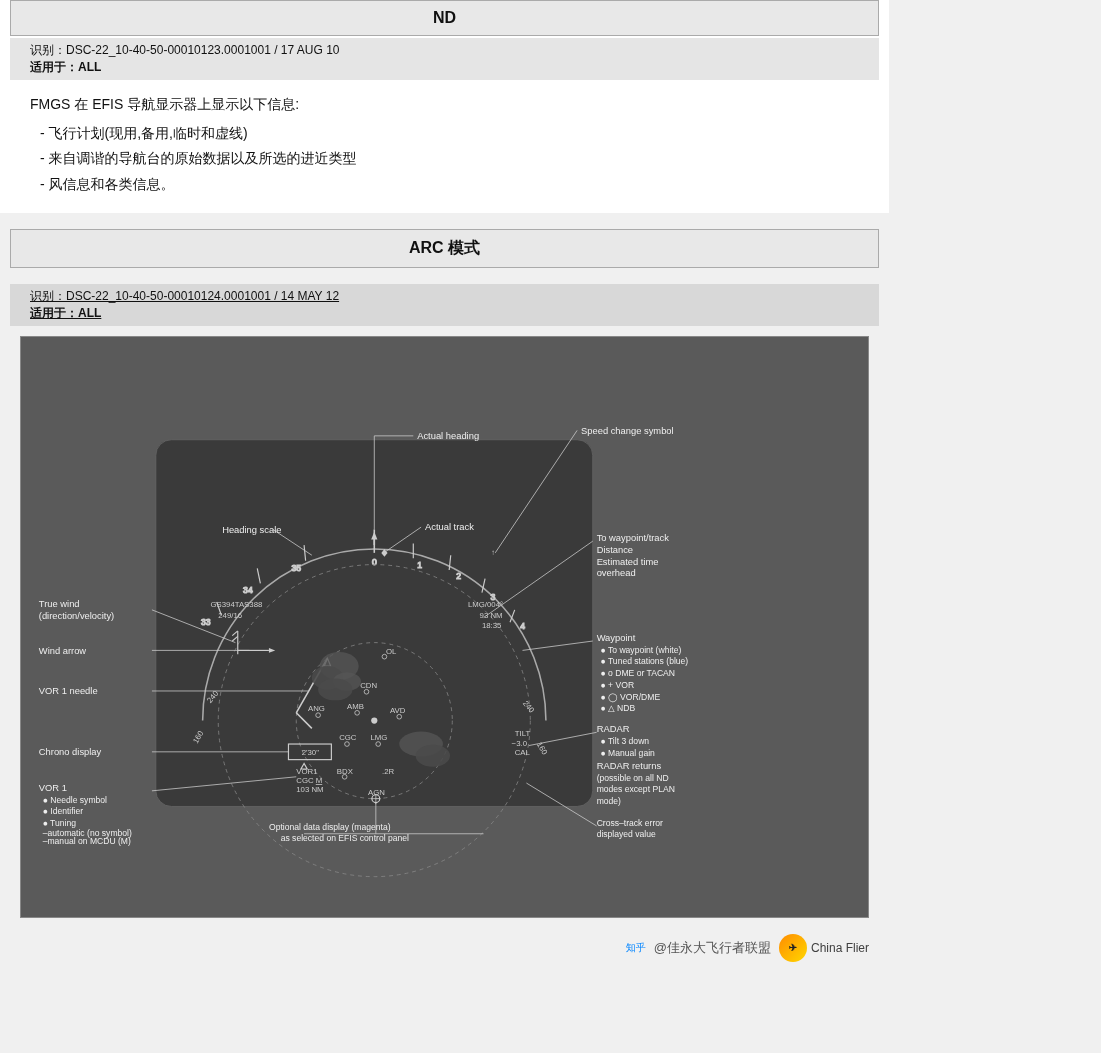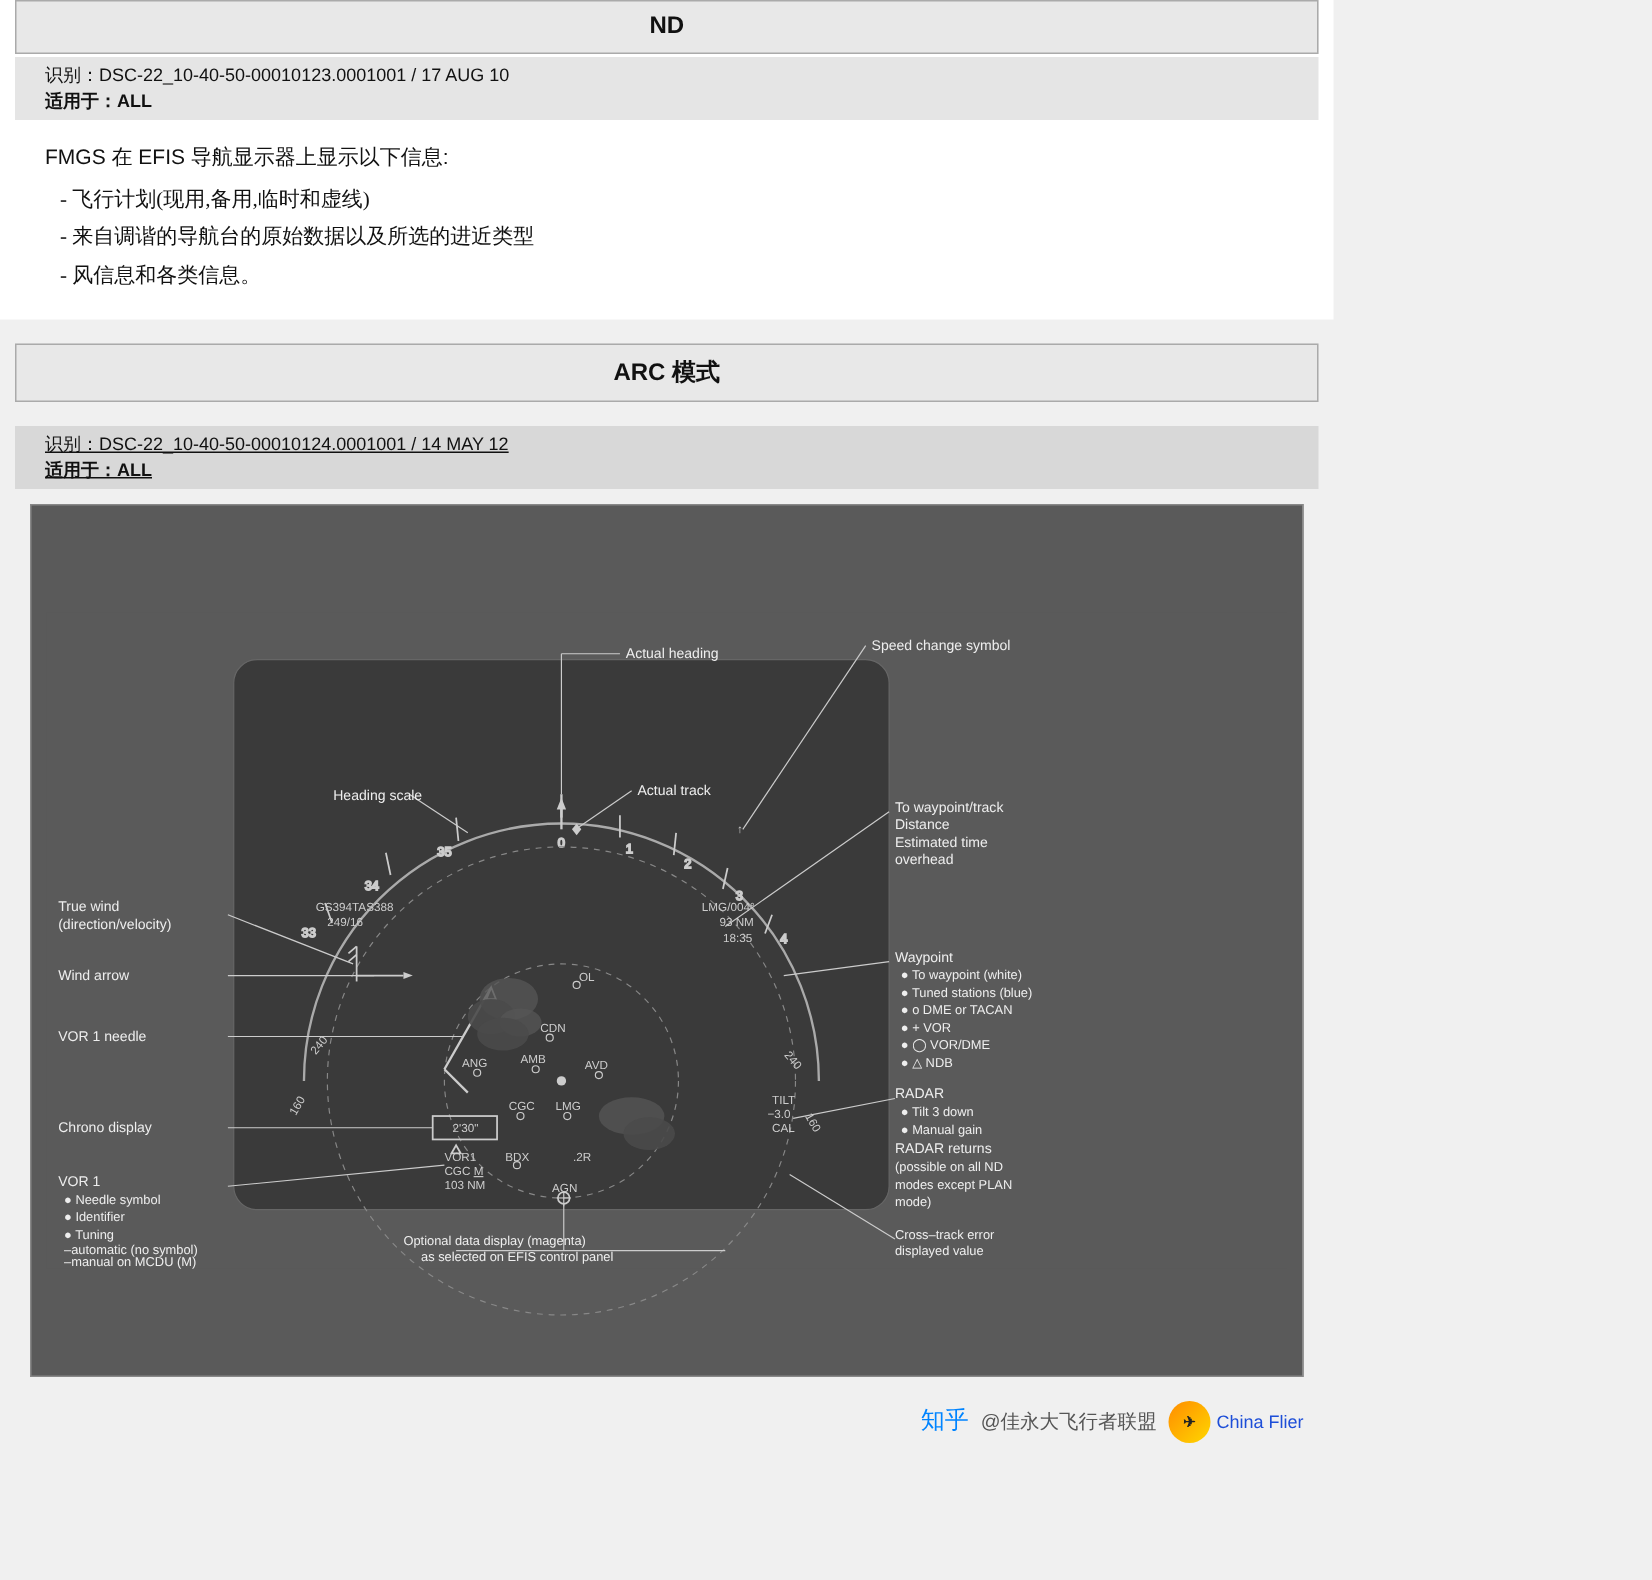--- a/index.html
+++ b/index.html
@@ -53,21 +53,20 @@
       line-height: 1.8;
     }
 
     .nd-content p {
       margin-bottom: 4px;
     }
 
     .nd-content ul {
       list-style: none;
       padding-left: 10px;
-      font-family: Liberation Serif, serif;
     }
 
     .nd-content ul li::before {
       content: "- ";
     }
 
     
     .arc-section {
       margin-top: 10px;
     }
@@ -141,26 +140,26 @@
       display: flex;
       align-items: center;
       justify-content: center;
       font-size: 10px;
       font-weight: bold;
       color: #222;
     }
 
     .logo-text {
       font-size: 12px;
-      color: #1d4ed8;
+      color: #404040;
     }
 
     .zhihu-text {
       color: #0084ff;
-      font-size: 16px;
+      font-size: 10px;
       font-family: Liberation Mono, monospace;
     }
   </style>
 </head>
 <body>
 
 <div class="page-container">
 
   <div class="nd-section">
     <div class="nd-header">ND</div>

